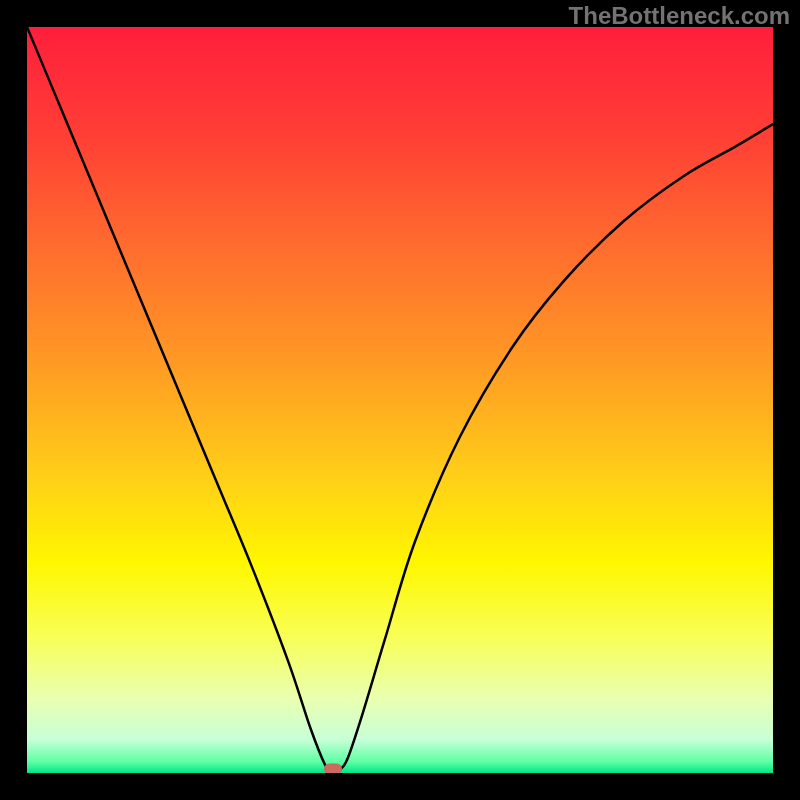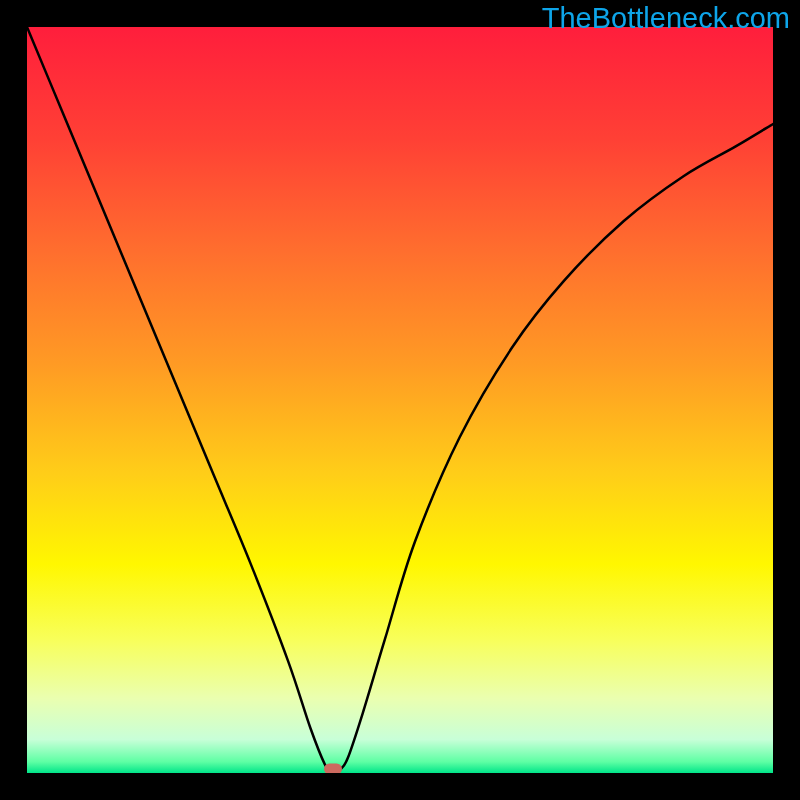--- a/index.html
+++ b/index.html
@@ -8,23 +8,23 @@
     height: 800px;
     background: #000;
     position: relative;
     font-family: Arial, Helvetica, sans-serif;
     overflow: hidden;
   }
   .attribution {
     position: absolute;
     top: 2px;
     right: 10px;
-    color: #0ea5e9;
-    font-size: 29px;
-    font-weight: 400;
+    color: #737373;
+    font-size: 24px;
+    font-weight: 700;
     z-index: 10;
   }
   .plot-area {
     position: absolute;
     left: 27px;
     top: 27px;
     width: 746px;
     height: 746px;
     overflow: hidden;
   }

